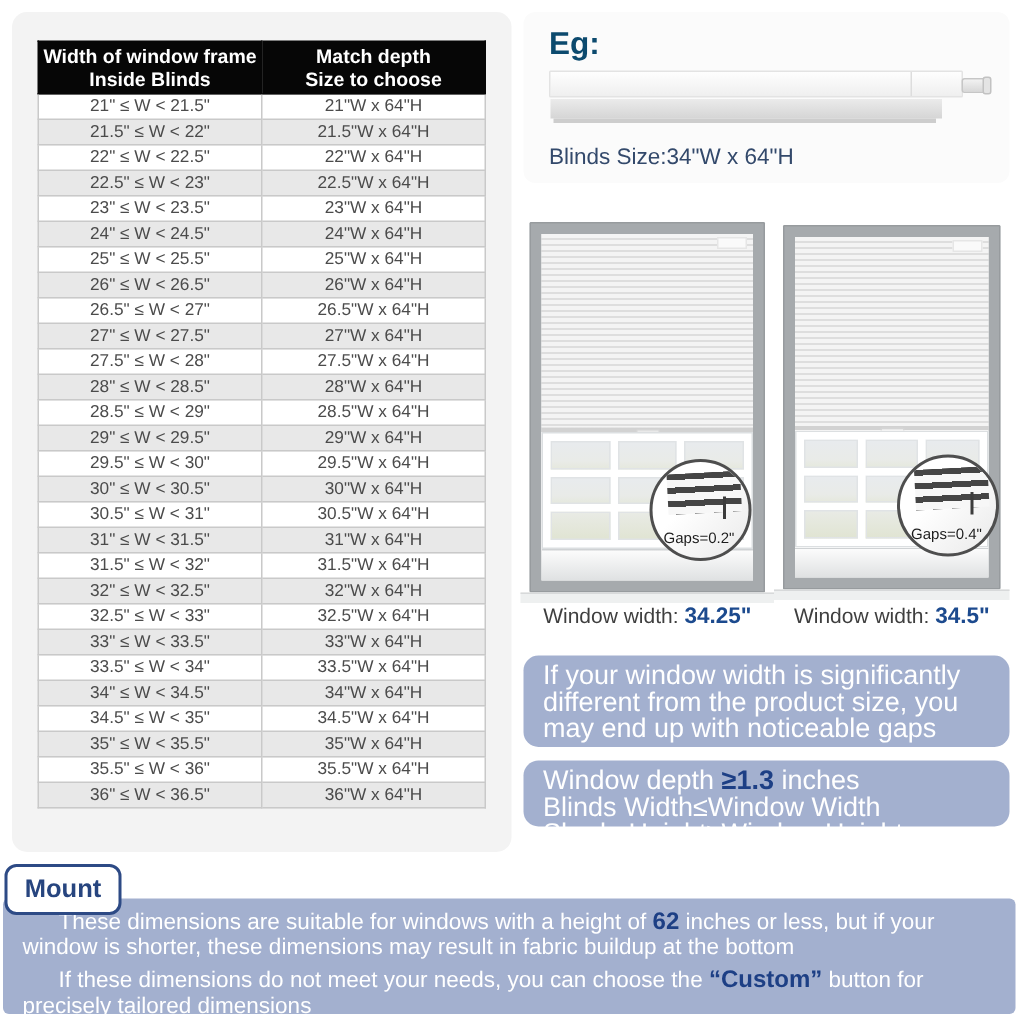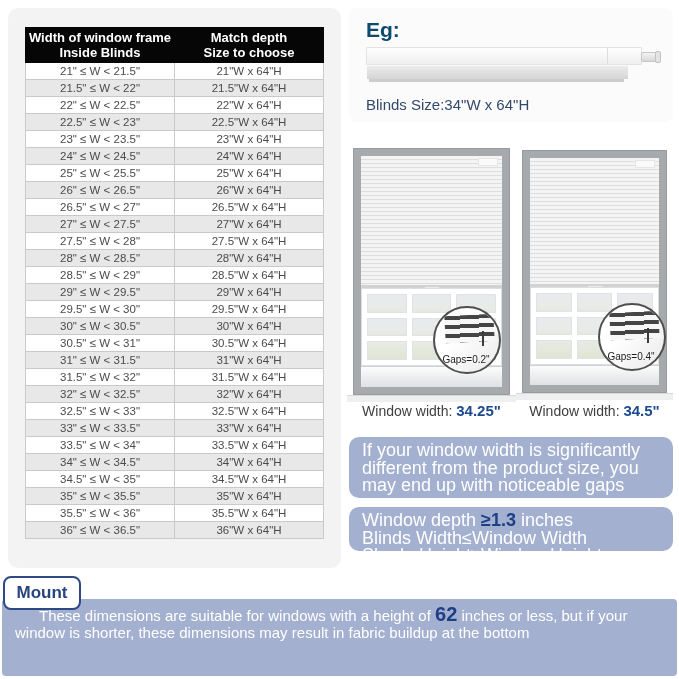--- a/index.html
+++ b/index.html
@@ -51,21 +51,21 @@
   
   .note { position:absolute; left:349px; width:324px; background:#a3b0cf; border-radius:10px; color:#ffffff; font-size:18px; line-height:17.5px; padding:5px 13px; }
   .note .accent { color:#1d3f85; font-weight:bold; }
   .note1 { top:437px; height:61px; }
   .note2 { top:507px; height:44px; }
 
   
   .tips-box { position:absolute; left:2px; top:599px; width:675px; height:77px; background:#a3b0cf; border-radius:4px; color:#ffffff; font-size:15px; line-height:17px; padding:7px 13px 0 13px; }
   .tips-box p { text-indent:24px; }
   .tips-box p + p { margin-top:5px; }
-  .tips-box .accent { color:#1d3f85; font-weight:bold; font-size:20px; }
+  .tips-box .accent { color:#1d3f85; font-weight:bold; font-size:16px; }
   .tips-label { position:absolute; left:3px; top:576px; width:78px; height:34px; background:#ffffff; border:2.5px solid #2d4a85; border-radius:8px; z-index:6; display:flex; align-items:center; justify-content:center; font-size:17px; font-weight:bold; color:#27457f; }
 </style>
 </head>
 <body>
 
 <div class="left-panel">
   <table class="size-table">
     <thead>
       <tr>
         <th>
@@ -278,14 +278,15 @@
   <span>If your window width is significantly different from the product size, you may end up with noticeable gaps</span>
 </div>
 <div class="note note2">
   <div><span>Window depth </span><span class="accent">≥1.3</span><span> inches</span></div>
   <div>Blinds Width≤Window Width</div>
   <div>Shade Height≥Window Height</div>
 </div>
 
 <div class="tips-box">
   <p><span>These dimensions are suitable for windows with a height of </span><span class="accent">62</span><span> inches or less, but if your window is shorter, these dimensions may result in fabric buildup at the bottom</span></p>
+  <p><span>If these dimensions do not meet your needs, you can choose the </span><span class="accent">“Custom”</span><span>  button for precisely tailored dimensions</span></p>
 </div>
 <div class="tips-label">Mount</div>
 
 </body></html>

